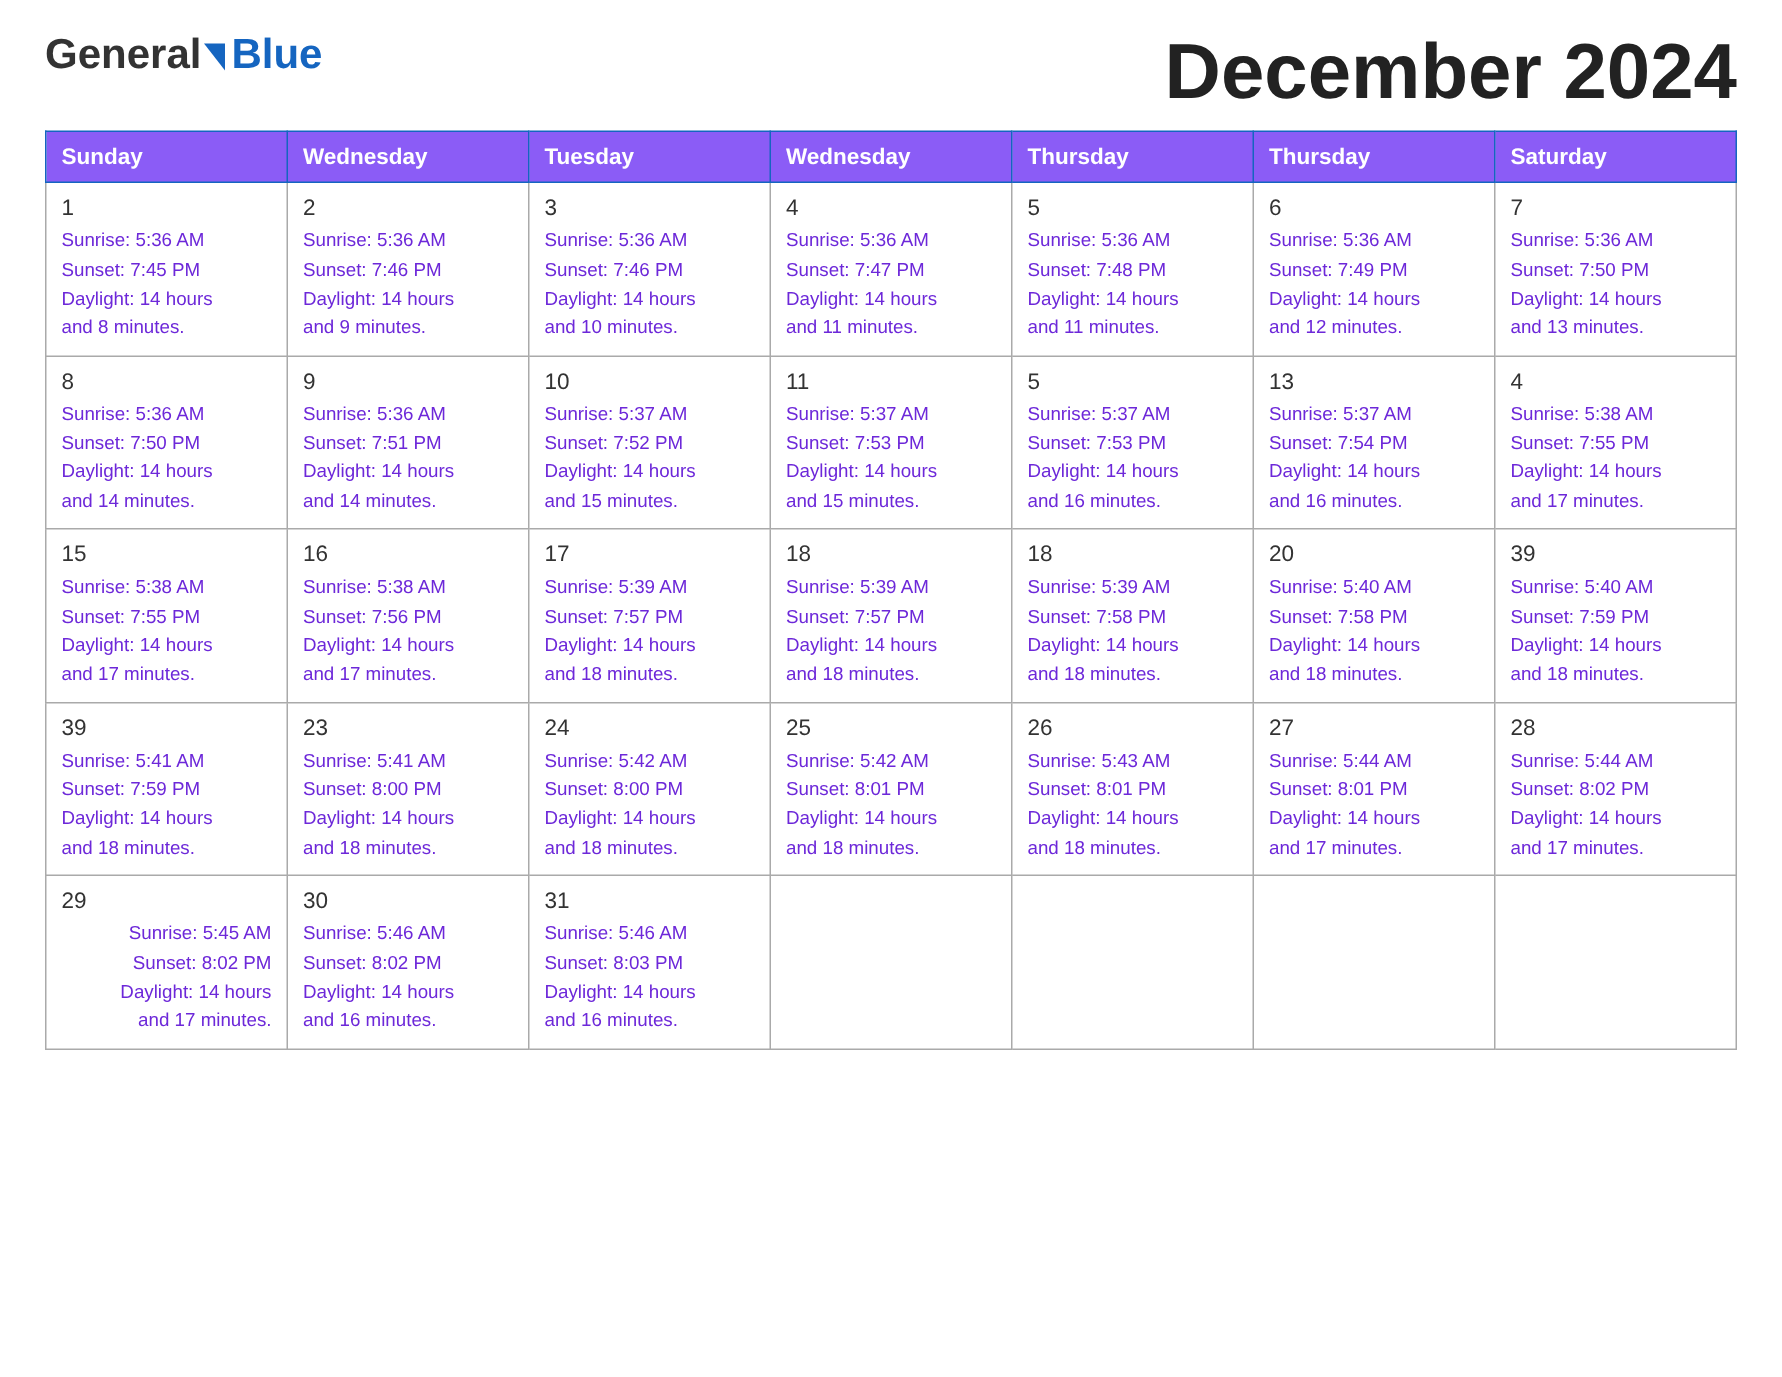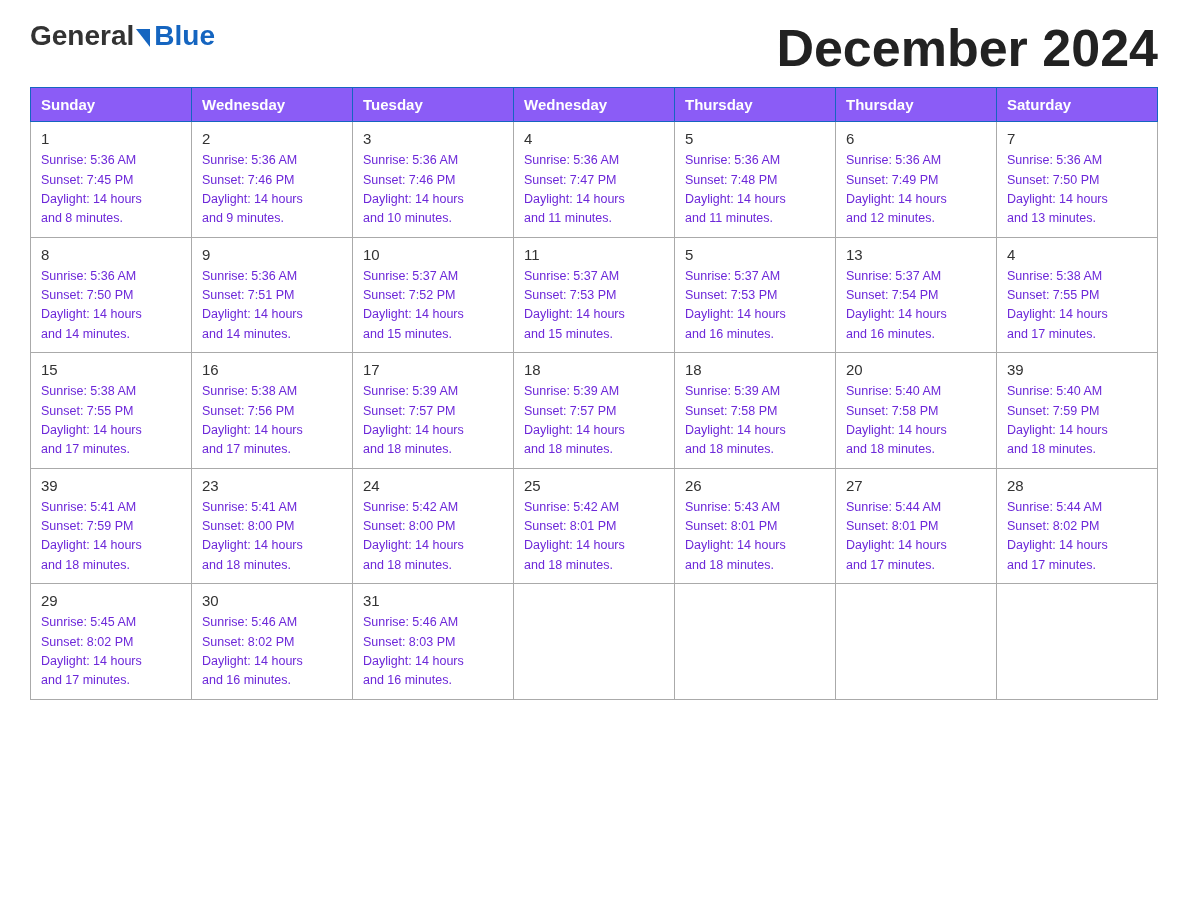--- a/index.html
+++ b/index.html
@@ -332,21 +332,21 @@
           <span class="day-num">28</span>
           <div class="day-info" style="white-space: pre-line;">Sunrise: 5:44 AM
 Sunset: 8:02 PM
 Daylight: 14 hours
 and 17 minutes.</div>
         </td>
       </tr>
       <tr>
         <td>
           <span class="day-num">29</span>
-          <div class="day-info" style="white-space: pre-line;">Sunrise: 5:45 AM
+          <div class="day-info" style="white-space: pre-line; text-align: right;">Sunrise: 5:45 AM
 Sunset: 8:02 PM
 Daylight: 14 hours
 and 17 minutes.</div>
         </td>
         <td>
           <span class="day-num">30</span>
           <div class="day-info" style="white-space: pre-line;">Sunrise: 5:46 AM
 Sunset: 8:02 PM
 Daylight: 14 hours
 and 16 minutes.</div>

